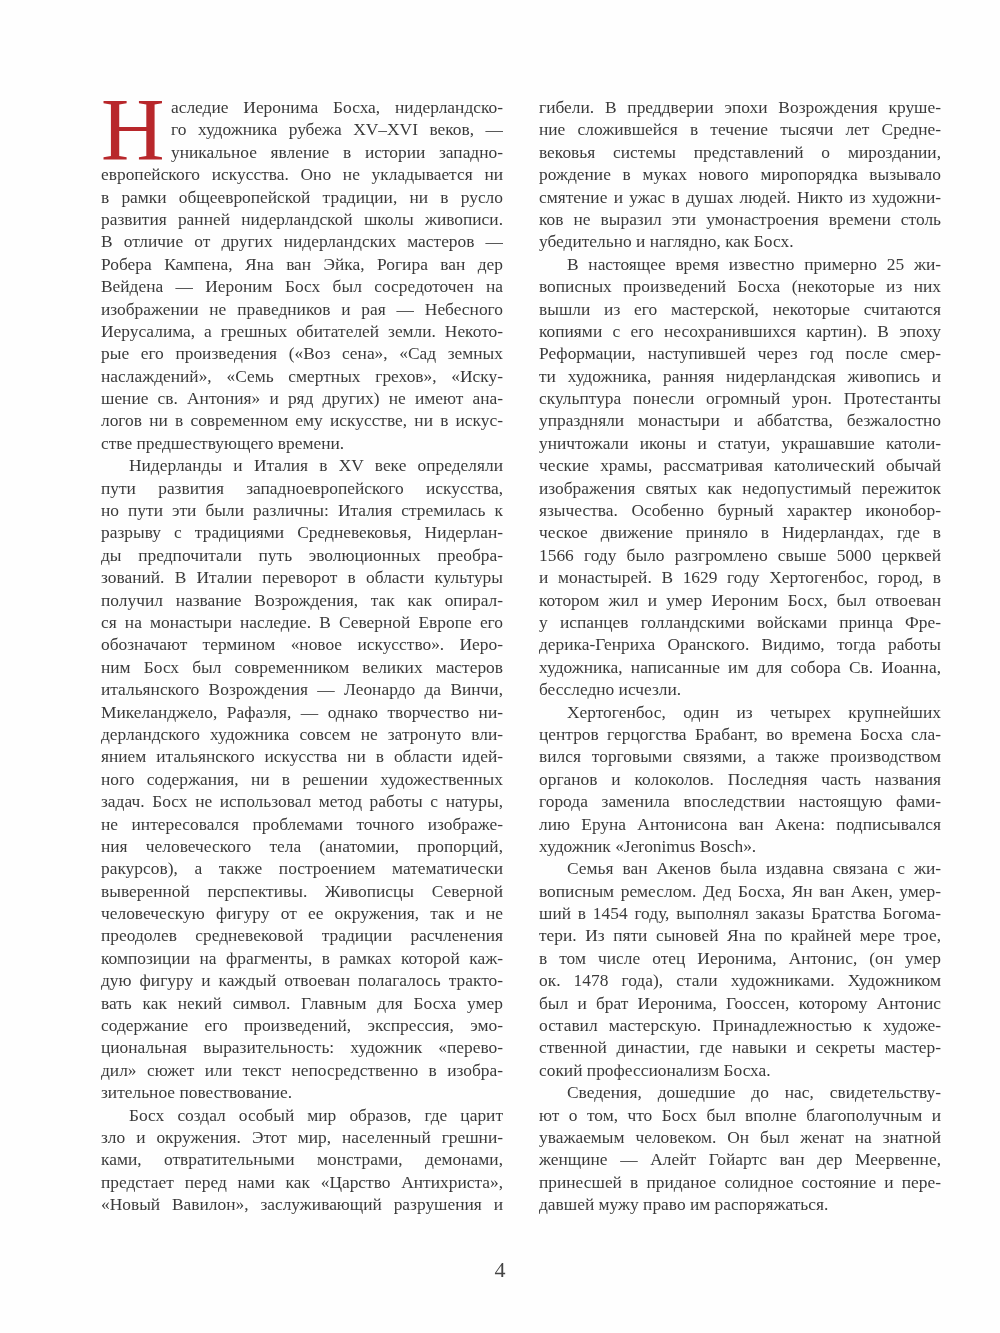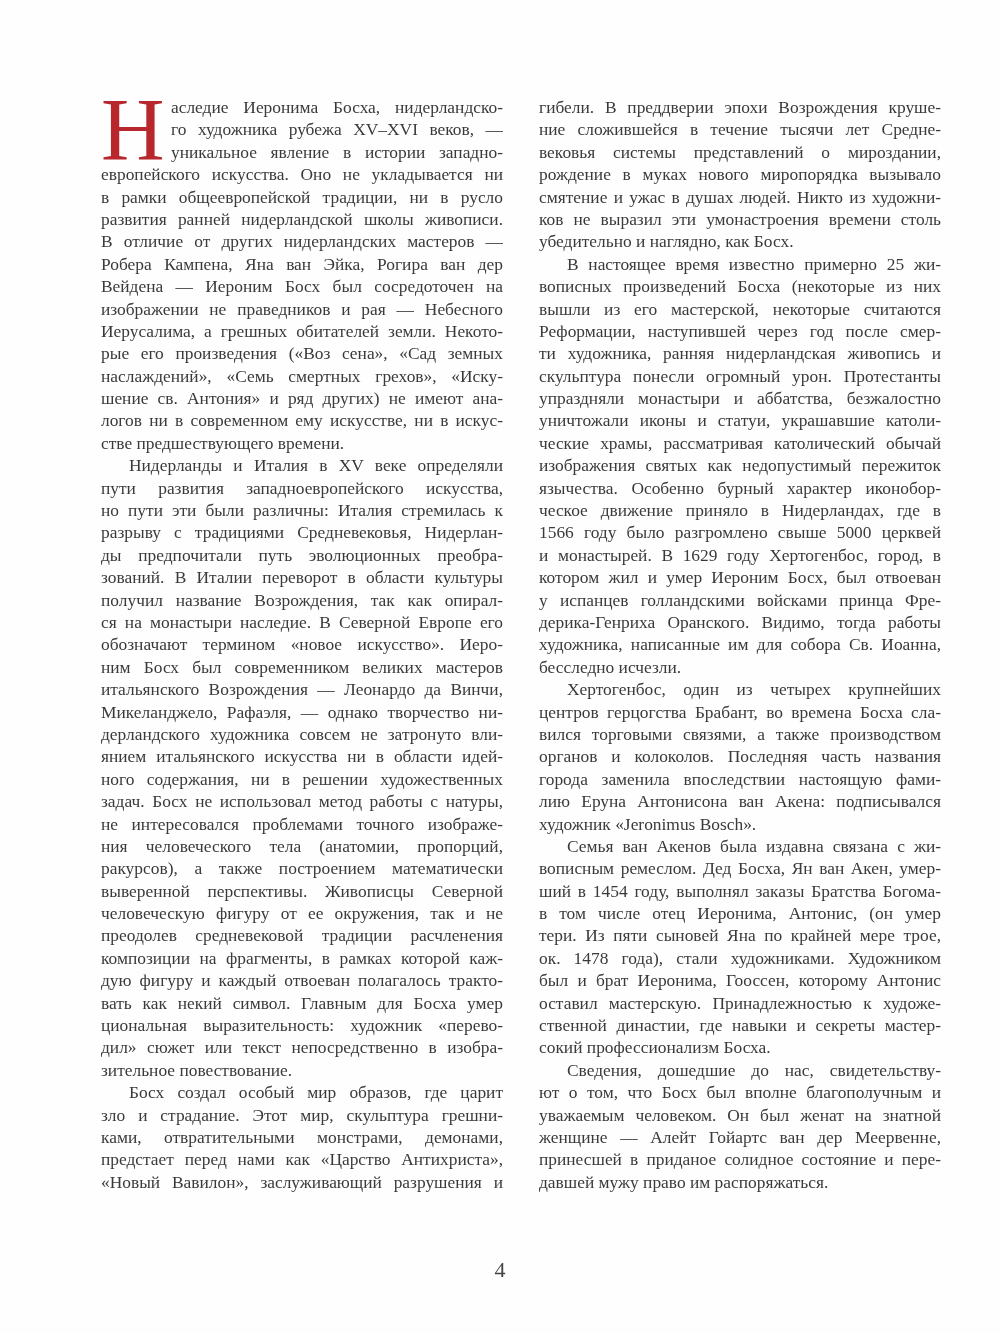--- a/index.html
+++ b/index.html
@@ -72,42 +72,44 @@
         <span class="line">задач. Босх не использовал метод работы с натуры,</span>
         <span class="line">не интересовался проблемами точного изображе-</span>
         <span class="line">ния человеческого тела (анатомии, пропорций,</span>
         <span class="line">ракурсов), а также построением математически</span>
         <span class="line">выверенной перспективы. Живописцы Северной</span>
         <span class="line">человеческую фигуру от ее окружения, так и не</span>
         <span class="line">преодолев средневековой традиции расчленения</span>
         <span class="line">композиции на фрагменты, в рамках которой каж-</span>
         <span class="line">дую фигуру и каждый отвоеван полагалось тракто-</span>
         <span class="line">вать как некий символ. Главным для Босха умер</span>
+        <span class="line">содержание его произведений, экспрессия, эмо-</span>
         <span class="line">циональная выразительность: художник «перево-</span>
         <span class="line">дил» сюжет или текст непосредственно в изобра-</span>
         <span class="line last">зительное повествование.</span>
         <span class="line indent">Босх создал особый мир образов, где царит</span>
-        <span class="line">зло и страдание. Этот мир, скульптура грешни-</span>
+        <span class="line">зло и окружения. Этот мир, населенный грешни-</span>
         <span class="line">ками, отвратительными монстрами, демонами,</span>
         <span class="line">предстает перед нами как «Царство Антихриста»,</span>
         <span class="line">«Новый Вавилон», заслуживающий разрушения и</span>
       </div>
   </div>
   <div class="col col-right">
     <div id="right-lines">
         <span class="line">гибели. В преддверии эпохи Возрождения круше-</span>
         <span class="line">ние сложившейся в течение тысячи лет Средне-</span>
         <span class="line">вековья системы представлений о мироздании,</span>
         <span class="line">рождение в муках нового миропорядка вызывало</span>
         <span class="line">смятение и ужас в душах людей. Никто из художни-</span>
         <span class="line">ков не выразил эти умонастроения времени столь</span>
         <span class="line last">убедительно и наглядно, как Босх.</span>
         <span class="line indent">В настоящее время известно примерно 25 жи-</span>
         <span class="line">вописных произведений Босха (некоторые из них</span>
         <span class="line">вышли из его мастерской, некоторые считаются</span>
+        <span class="line">копиями с его несохранившихся картин). В эпоху</span>
         <span class="line">Реформации, наступившей через год после смер-</span>
         <span class="line">ти художника, ранняя нидерландская живопись и</span>
         <span class="line">скульптура понесли огромный урон. Протестанты</span>
         <span class="line">упраздняли монастыри и аббатства, безжалостно</span>
         <span class="line">уничтожали иконы и статуи, украшавшие католи-</span>
         <span class="line">ческие храмы, рассматривая католический обычай</span>
         <span class="line">изображения святых как недопустимый пережиток</span>
         <span class="line">язычества. Особенно бурный характер иконобор-</span>
         <span class="line">ческое движение приняло в Нидерландах, где в</span>
         <span class="line">1566 году было разгромлено свыше 5000 церквей</span>
@@ -120,22 +122,22 @@
         <span class="line indent">Хертогенбос, один из четырех крупнейших</span>
         <span class="line">центров герцогства Брабант, во времена Босха сла-</span>
         <span class="line">вился торговыми связями, а также производством</span>
         <span class="line">органов и колоколов. Последняя часть названия</span>
         <span class="line">города заменила впоследствии настоящую фами-</span>
         <span class="line">лию Еруна Антонисона ван Акена: подписывался</span>
         <span class="line last">художник «Jeronimus Bosch».</span>
         <span class="line indent">Семья ван Акенов была издавна связана с жи-</span>
         <span class="line">вописным ремеслом. Дед Босха, Ян ван Акен, умер-</span>
         <span class="line">ший в 1454 году, выполнял заказы Братства Богома-</span>
+        <span class="line">тери. Из пяти сыновей Яна по крайней мере трое,</span>
         <span class="line">в том числе отец Иеронима, Антонис, (он умер</span>
-        <span class="line">тери. Из пяти сыновей Яна по крайней мере трое,</span>
         <span class="line">ок. 1478 года), стали художниками. Художником</span>
         <span class="line">был и брат Иеронима, Гооссен, которому Антонис</span>
         <span class="line">оставил мастерскую. Принадлежностью к художе-</span>
         <span class="line">ственной династии, где навыки и секреты мастер-</span>
         <span class="line last">сокий профессионализм Босха.</span>
         <span class="line indent">Сведения, дошедшие до нас, свидетельству-</span>
         <span class="line">ют о том, что Босх был вполне благополучным и</span>
         <span class="line">уважаемым человеком. Он был женат на знатной</span>
         <span class="line">женщине — Алейт Гойартс ван дер Меервенне,</span>
         <span class="line">принесшей в приданое солидное состояние и пере-</span>

